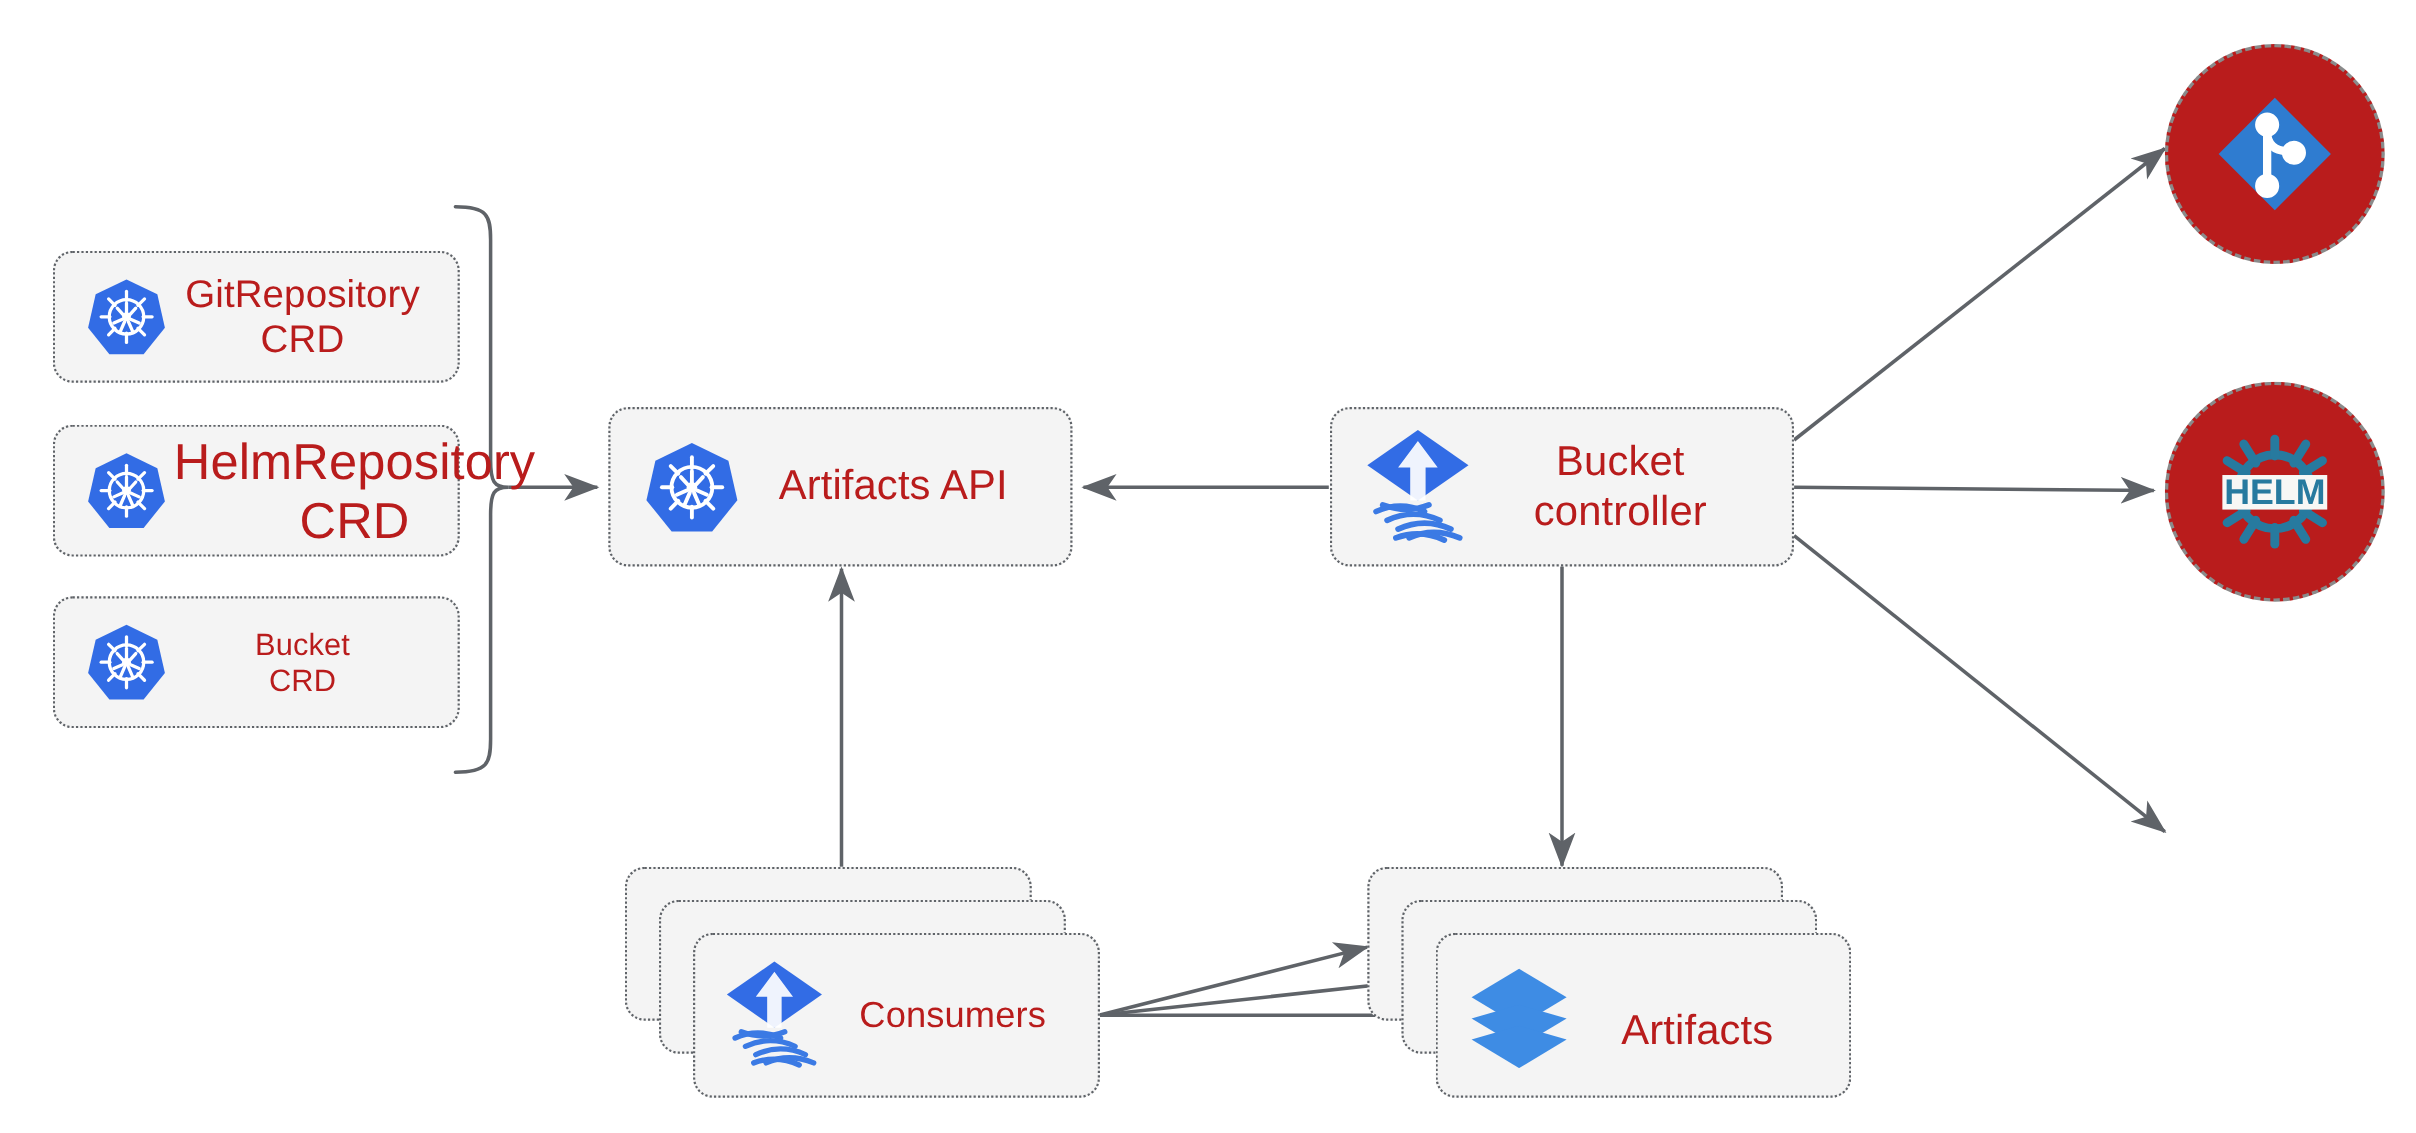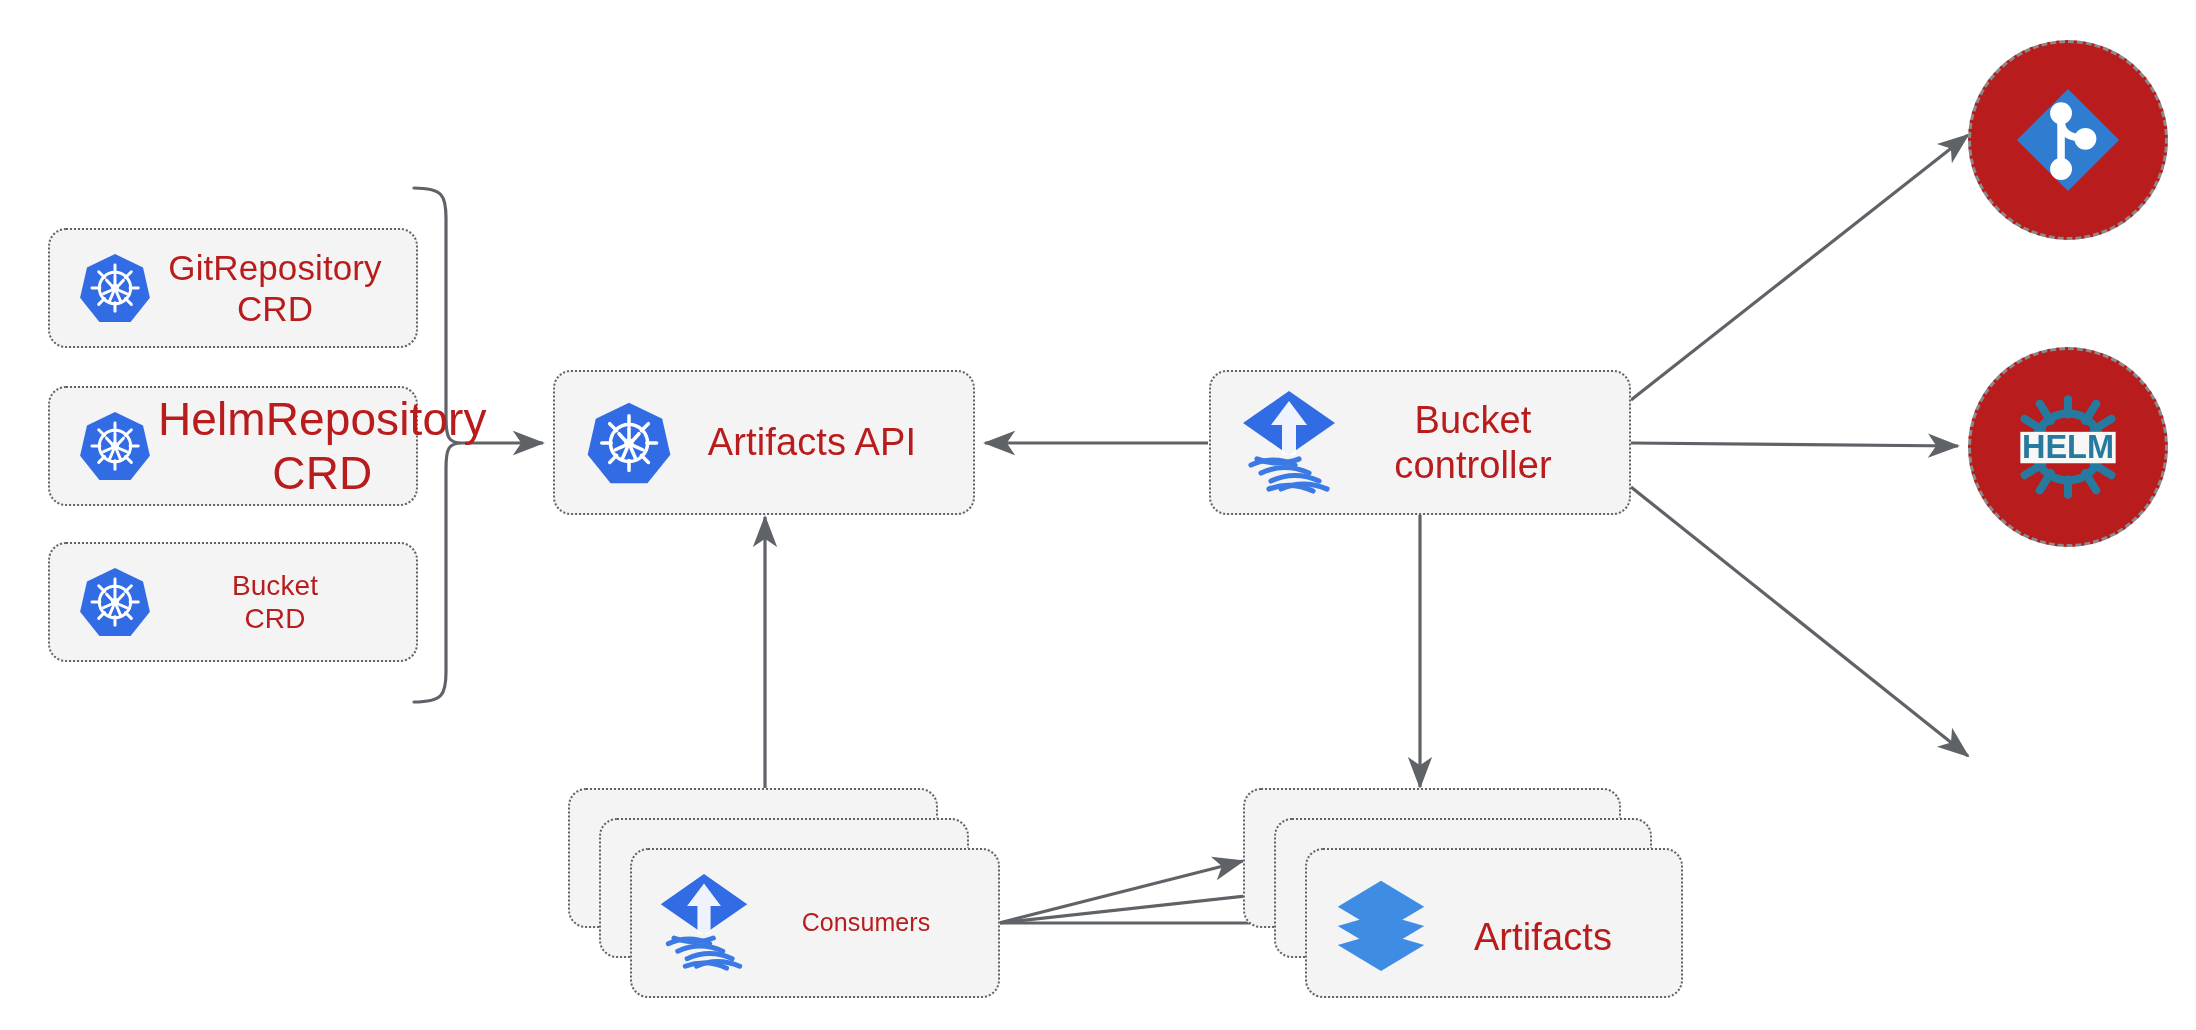--- a/index.html
+++ b/index.html
@@ -230,21 +230,21 @@
         <g stroke="#3b7ae4" stroke-width="5.2" stroke-linecap="round" fill="none">
           <path d="M12 76 Q34 66 56 76"></path>
           <path d="M22 84 Q46 73 70 84"></path>
           <path d="M32 92 Q56 81 80 92"></path>
           <path d="M42 100 Q64 90 88 100"></path>
           <path d="M18 70 Q40 78 60 70"></path>
           <path d="M30 100 Q52 92 74 102"></path>
         </g>
       </svg>
     </span>
-    <span class="lbl" style="font-size:25px;padding-right:20px;">Consumers</span>
+    <span class="lbl" style="font-size:33px;padding-right:20px;">Consumers</span>
   </div>
 
   <div class="stack" style="left:1243px;top:788px;width:432px;height:200px;">
     <div class="ghost" style="left:0px;top:0px;width:378px;height:140px;"></div>
     <div class="ghost" style="left:31px;top:30px;width:378px;height:140px;"></div>
   </div>
   <div class="node" style="left:1305px;top:848px;width:378px;height:150px;">
     <span class="ico" style="width:100px;height:100px;margin-left:24px;">
       <svg class="icon" viewBox="0 0 100 100" width="96" height="96" aria-hidden="true">
         <path d="M50 6 95 33 50 60 5 33Z" fill="#3e8ce4"></path>

